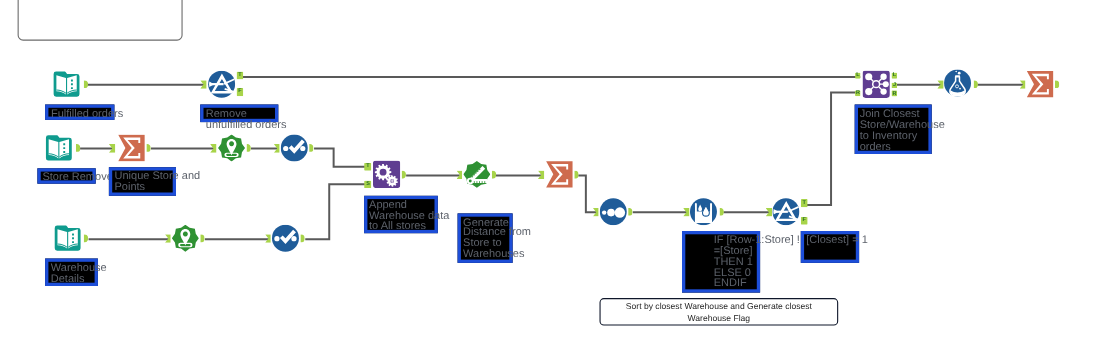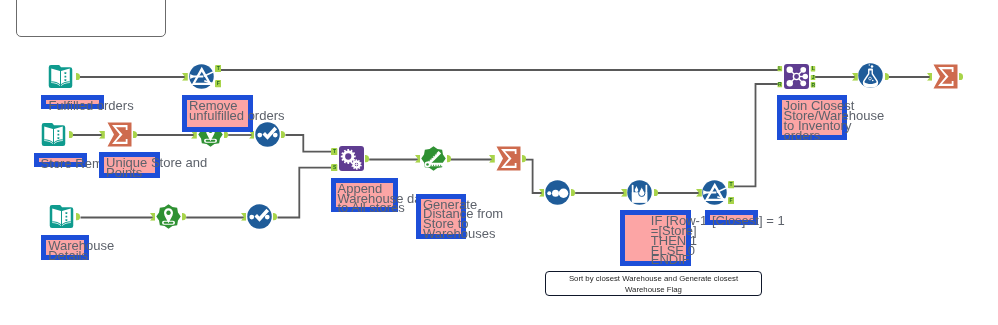--- a/index.html
+++ b/index.html
@@ -11,22 +11,22 @@
   .wires{position:absolute;left:0;top:0;width:998px;height:325px;pointer-events:none;}
   .tool{position:absolute;width:25px;height:25px;}
   .tool svg{display:block;}
   .nub{position:absolute;}
   .nub svg{display:block;}
   .nub-lbl{position:absolute;}
   .nub-letter{position:absolute;left:0;top:0;width:100%;height:100%;
               display:flex;align-items:center;justify-content:center;
               font-size:5px;font-weight:bold;color:#256b25;line-height:1;}
 
-  .anno{position:absolute;background:#fca5a5;border:5px solid #1d4ed8;
-        color:#5d626b;font-size:13px;line-height:9.8px;
+  .anno{position:absolute;background:#000000;border:3px solid #1d4ed8;
+        color:#5d626b;font-size:10px;line-height:9.8px;
         padding:1px 1px 1px 2px;box-sizing:border-box;white-space:pre;}
 
   .comment{position:absolute;background:#ffffff;box-sizing:border-box;}
   .c-tl{border:1px solid #6b6b6b;border-radius:5px;}
   .c-tr{border:1px solid #4f81bd;color:#262626;font-size:8.2px;line-height:11px;
         padding:2.5px 0 0 5px;white-space:pre;}
   .c-bot{border:1px solid #0f172a;border-radius:4px;color:#262626;
          font-size:7.8px;line-height:10.5px;text-align:center;
          padding-top:2px;white-space:pre;}
 </style>
@@ -476,40 +476,40 @@
         <use href="#nub-in"></use>
       </svg>
   </div>
   <div class="nub" style="left:959.0px;top:72.9px;width:4.2px;height:7.5px;">
     <svg width="4.2" height="7.5" viewBox="0 0 42 76">
         <use href="#nub-out"></use>
       </svg>
   </div>
 
   <div class="anno" style="left:41.4px;top:94.7px;width:62.5px;height:14.5px;">Fulfilled orders</div>
-  <div class="anno" style="left:182.1px;top:94.8px;width:70.7px;height:37px;">Remove
+  <div class="anno" style="left:182.1px;top:94.8px;width:70.7px;height:16px;">Remove
 unfulfilled orders</div>
   <div class="anno" style="left:33.6px;top:152.5px;width:53.5px;height:14.5px;">Store Remove</div>
   <div class="anno" style="left:99.1px;top:151.9px;width:61px;height:25.7px;">Unique Store and
 Points</div>
   <div class="anno" style="left:41.2px;top:234.8px;width:47.9px;height:25.2px;">Warehouse
 Details</div>
   <div class="anno" style="left:330.5px;top:177.8px;width:67.2px;height:34.6px;">Append
 Warehouse data
 to All stores</div>
   <div class="anno" style="left:416px;top:177.5px;width:50px;height:45.7px;margin-top:16px;">Generate
 Distance from
 Store to
 Warehouses</div>
   <div class="anno" style="left:619.8px;top:210.2px;width:71.6px;height:55.6px;padding-left:26px;">IF [Row-1:Store] !
 =[Store]
 THEN 1
 ELSE 0
 ENDIF</div>
-  <div class="anno" style="left:705px;top:210.0px;width:52.7px;height:15px;">[Closest] = 1</div>
+  <div class="anno" style="left:728px;top:210.0px;width:52.7px;height:29px;">[Closest] = 1</div>
   <div class="anno" style="left:776.5px;top:95.3px;width:70.7px;height:44.5px;">Join Closest
 Store/Warehouse
 to Inventory
 orders</div>
 
   <div class="comment c-tl" style="left:16px;top:-12px;width:150px;height:49px;"></div>
 
 
   <div class="comment c-bot" style="left:545px;top:271px;width:217px;height:25px;">Sort by closest Warehouse and Generate closest
 Warehouse Flag</div>

